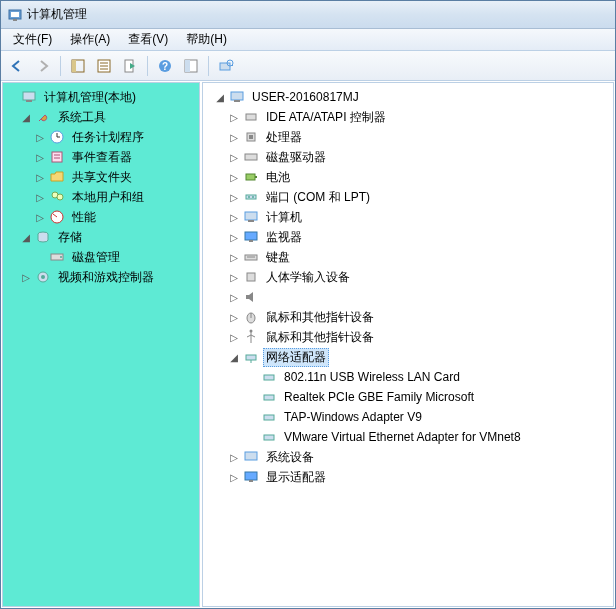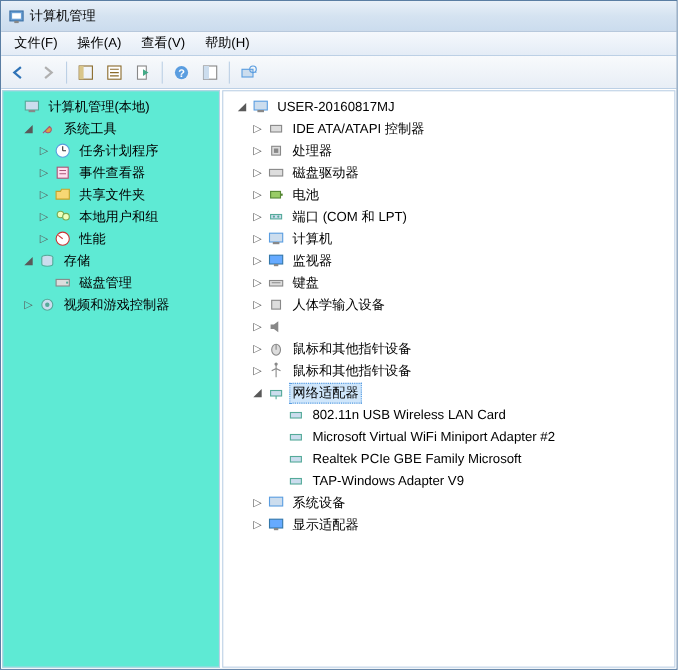--- a/index.html
+++ b/index.html
@@ -489,41 +489,41 @@
         <span class="label">802.11n USB Wireless LAN Card</span>
       </div>
       <div class="node">
         <span class="sp" style="width:40px"></span>
         <span class="toggle empty">▷</span>
         <span class="nicon">
             <svg width="16" height="16">
               <rect x="3" y="6" width="10" height="5" fill="#cde" stroke="#5a9"></rect>
             </svg>
           </span>
-        <span class="label">Microsoft Virtual WiFi Miniport Adapter #2</span>
+        <span class="label">Realtek PCIe GBE Family Microsoft</span>
       </div>
       <div class="node">
         <span class="sp" style="width:40px"></span>
         <span class="toggle empty">▷</span>
         <span class="nicon">
             <svg width="16" height="16">
               <rect x="3" y="6" width="10" height="5" fill="#cde" stroke="#5a9"></rect>
             </svg>
           </span>
-        <span class="label">Realtek PCIe GBE Family Microsoft</span>
+        <span class="label">TAP-Windows Adapter V9</span>
       </div>
       <div class="node">
         <span class="sp" style="width:40px"></span>
         <span class="toggle empty">▷</span>
         <span class="nicon">
             <svg width="16" height="16">
               <rect x="3" y="6" width="10" height="5" fill="#cde" stroke="#5a9"></rect>
             </svg>
           </span>
-        <span class="label">TAP-Windows Adapter V9</span>
+        <span class="label">VMware Virtual Ethernet Adapter for VMnet8</span>
       </div>
 
       <div class="node">
         <span class="sp" style="width:22px"></span>
         <span class="toggle">▷</span>
         <span class="nicon">
             <svg width="16" height="16">
               <rect x="2" y="3" width="12" height="8" fill="#cde" stroke="#5a9de0"></rect>
             </svg>
           </span>

